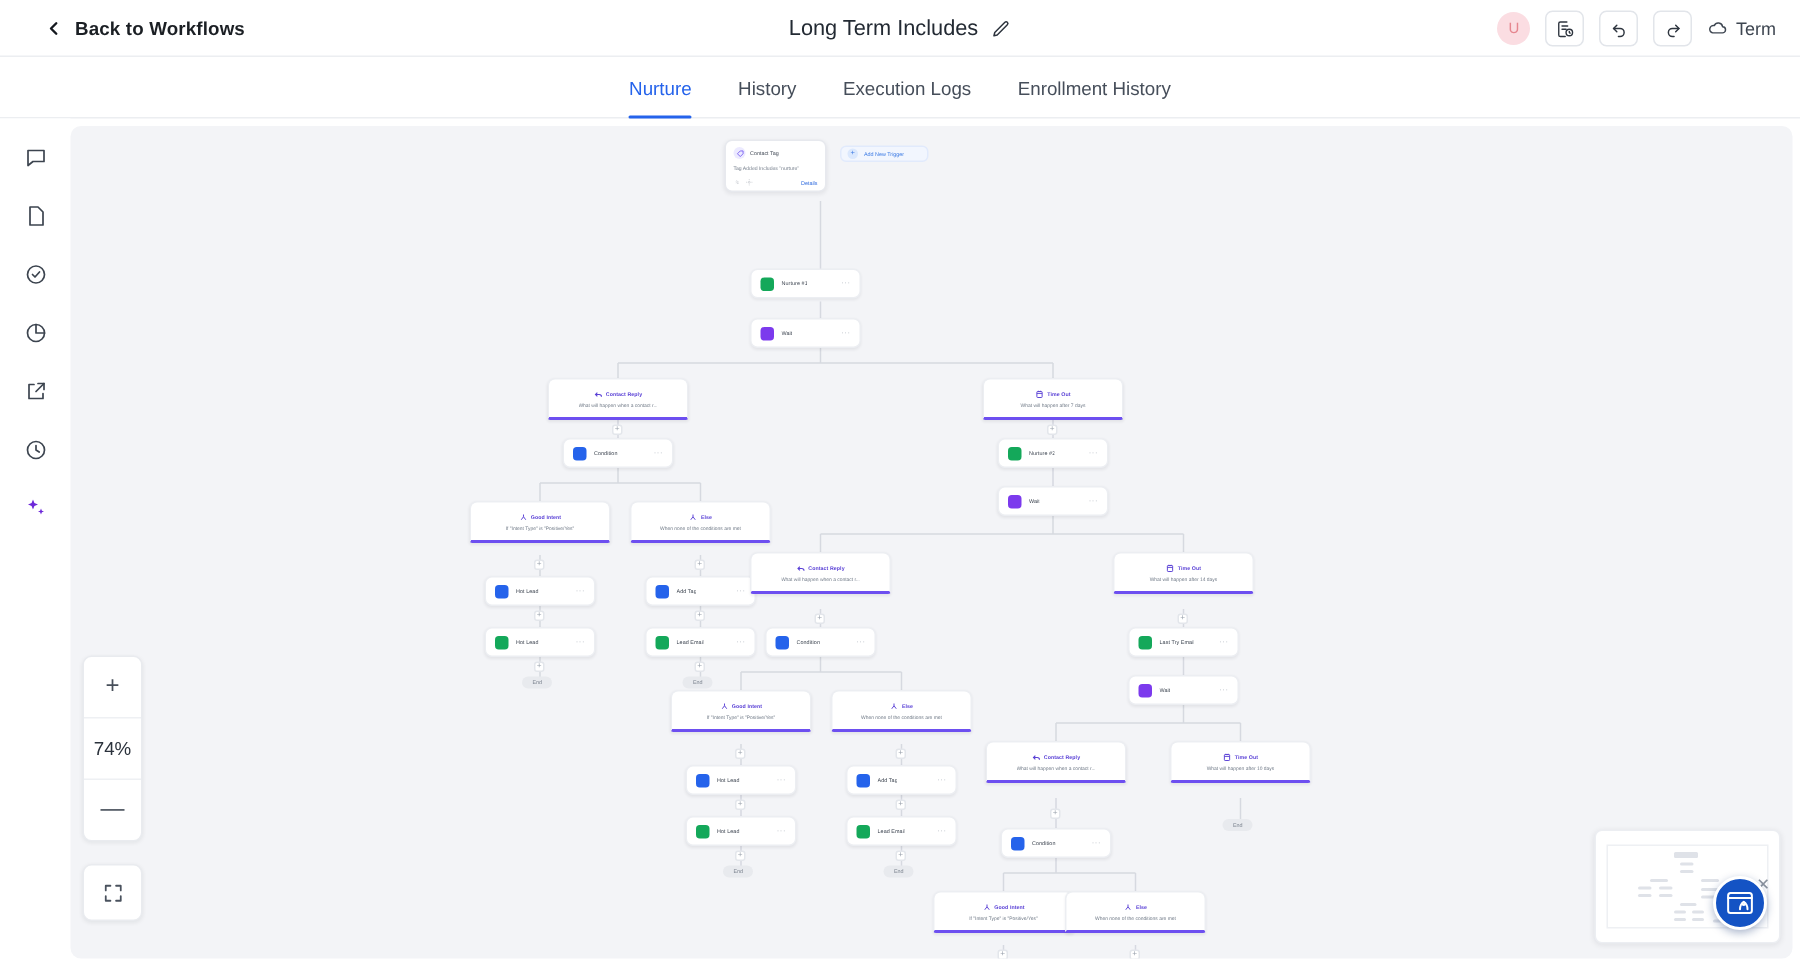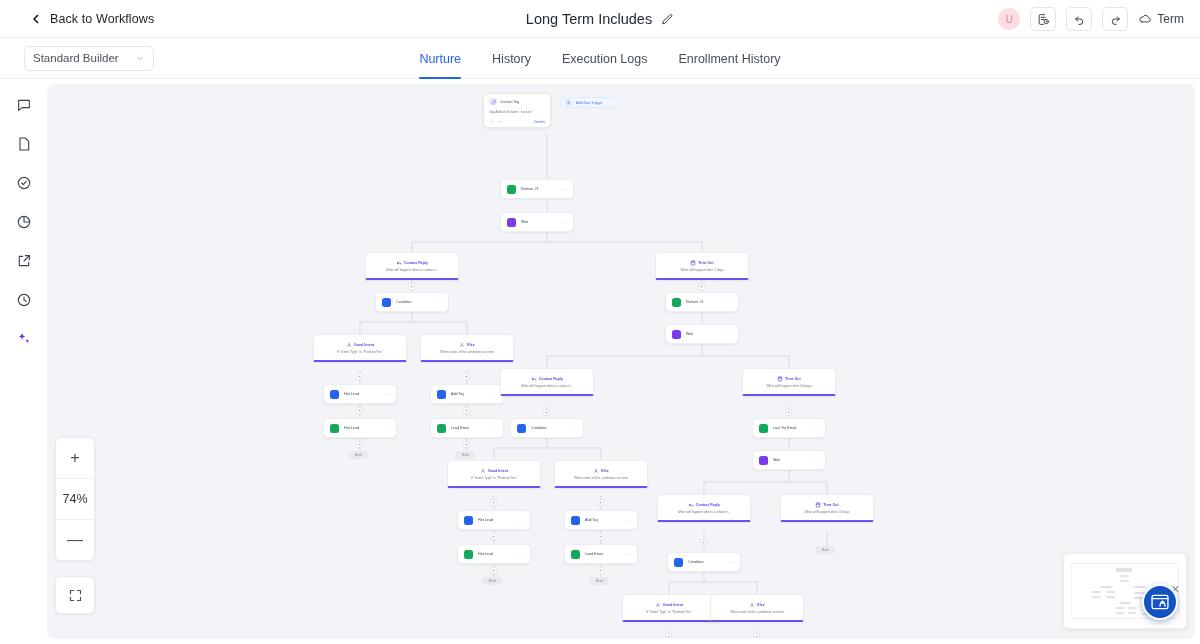--- a/index.html
+++ b/index.html
@@ -14,21 +14,21 @@
   .topbar {
     position: absolute; left: 0; top: 0; width: 1200px; height: 38px;
     background: #fff; border-bottom: 1px solid #eceef1;
     display: flex; align-items: center;
   }
   .back-wrap {
     display: flex; align-items: center; gap: 8px;
     margin-left: 30px; cursor: pointer;
   }
   .chev-left { width: 12px; height: 12px; display:block; }
-  .back-label { font-size: 12.5px; font-weight: 400; color: #1b1f24; letter-spacing: .1px; }
+  .back-label { font-size: 12.5px; font-weight: 700; color: #1b1f24; letter-spacing: .1px; }
   .title-wrap {
     position: absolute; left: 0; right: 0; top: 0; height: 38px;
     display: flex; align-items: center; justify-content: center; gap: 9px;
     pointer-events: none;
   }
   .wf-title { font-size: 14.5px; color: #232a33; font-weight: 400; }
   .pencil { width: 13px; height: 13px; pointer-events: auto; cursor: pointer; }
 
   .top-right {
     position: absolute; right: 16px; top: 0; height: 38px;
@@ -294,26 +294,20 @@
       <div class="saved">
         <svg viewBox="0 0 24 24" fill="none" stroke="#3e4651" stroke-width="1.7" stroke-linecap="round" stroke-linejoin="round">
             <path d="M6.5 17h11a3.5 3.5 0 0 0 .3-7 5 5 0 0 0-9.5-1.3A3.6 3.6 0 0 0 6.5 17Z"></path>
           </svg>
         <span>Term</span>
       </div>
     </div>
   </div>
 
   <div class="subbar">
-    <div class="builder-select">
-      <span>Standard Builder</span>
-      <svg class="caret" viewBox="0 0 24 24" fill="none" stroke="#79818d" stroke-width="2.4" stroke-linecap="round" stroke-linejoin="round">
-          <polyline points="6 9 12 15 18 9"></polyline>
-        </svg>
-    </div>
 
     <div class="tabs">
       <div class="tab active">Nurture</div>
       <div class="tab">History</div>
       <div class="tab">Execution Logs</div>
       <div class="tab">Enrollment History</div>
     </div>
 
   </div>
 

